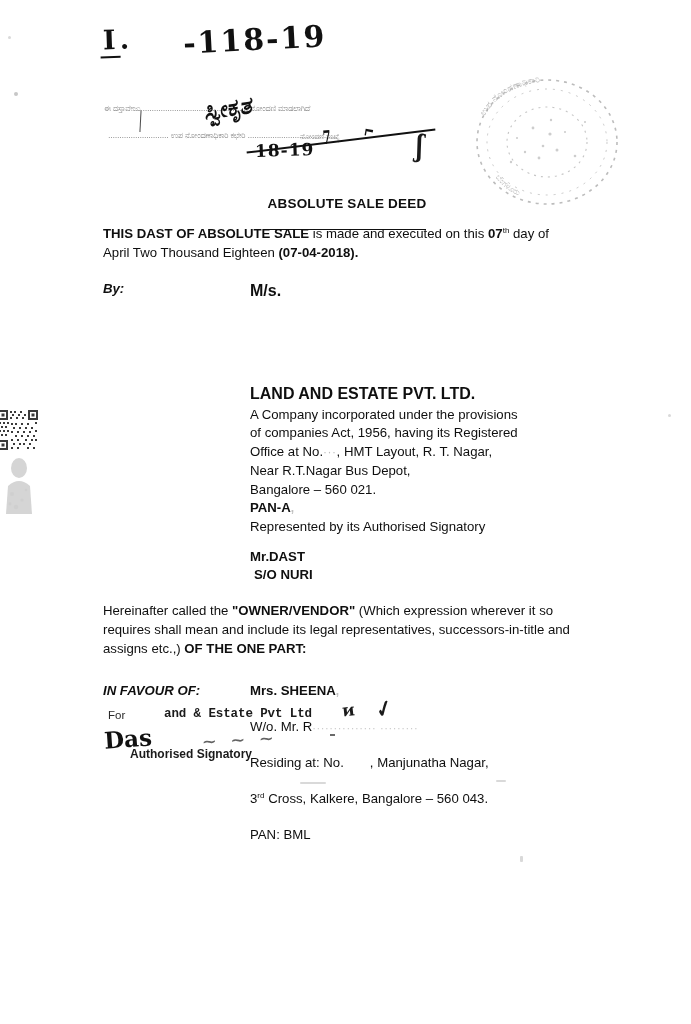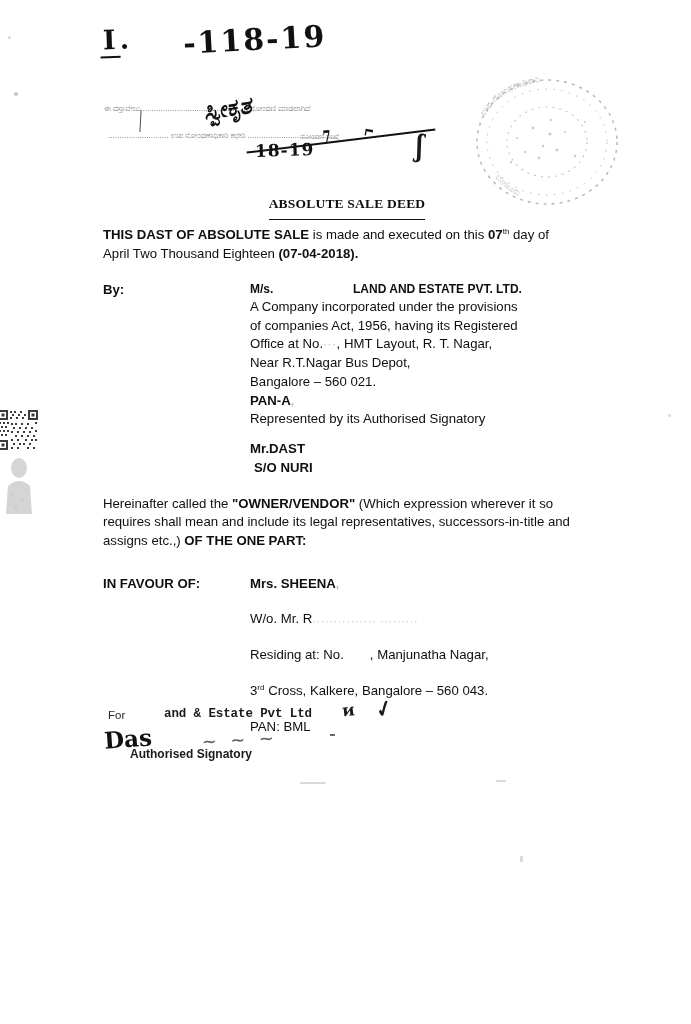--- a/index.html
+++ b/index.html
@@ -186,22 +186,21 @@
 
   .doc-title {
     text-align: center;
     font-size: 13.5px;
     font-weight: bold;
     letter-spacing: 0.2px;
     margin: 0 0 14px 0;
   }
   .doc-title span {
     border-bottom: 1.5px solid #111;
-    padding-bottom: 8px;
-    font-family: Liberation Serif, serif;
+    padding-bottom: 18px;
   }
 
   .para {
     font-size: 13.2px;
     line-height: 1.42;
     margin: 0;
   }
   .para b { font-weight: bold; }
   sup { font-size: 8px; vertical-align: super; }
 
@@ -209,31 +208,33 @@
   .row {
     display: flex;
     align-items: flex-start;
   }
   .row-label {
     width: 147px;
     flex: 0 0 147px;
     font-size: 13.2px;
     font-weight: bold;
     line-height: 1.42;
+    font-style: italic;
   }
   .row-value {
     flex: 1 1 auto;
     font-size: 13.2px;
     line-height: 1.42;
   }
 
   .vendor-name {
     display: flex;
     font-weight: bold;
-    font-size: 12px;
+    font-size: 16px;
+    flex-direction: column;
   }
   .vendor-name .ms { width: 103px; flex: 0 0 103px; }
 
   .redact {
     display: inline-block;
     color: #bfbfbf;
     letter-spacing: 0.5px;
     font-size: 12px;
   }
   .redact-long {

